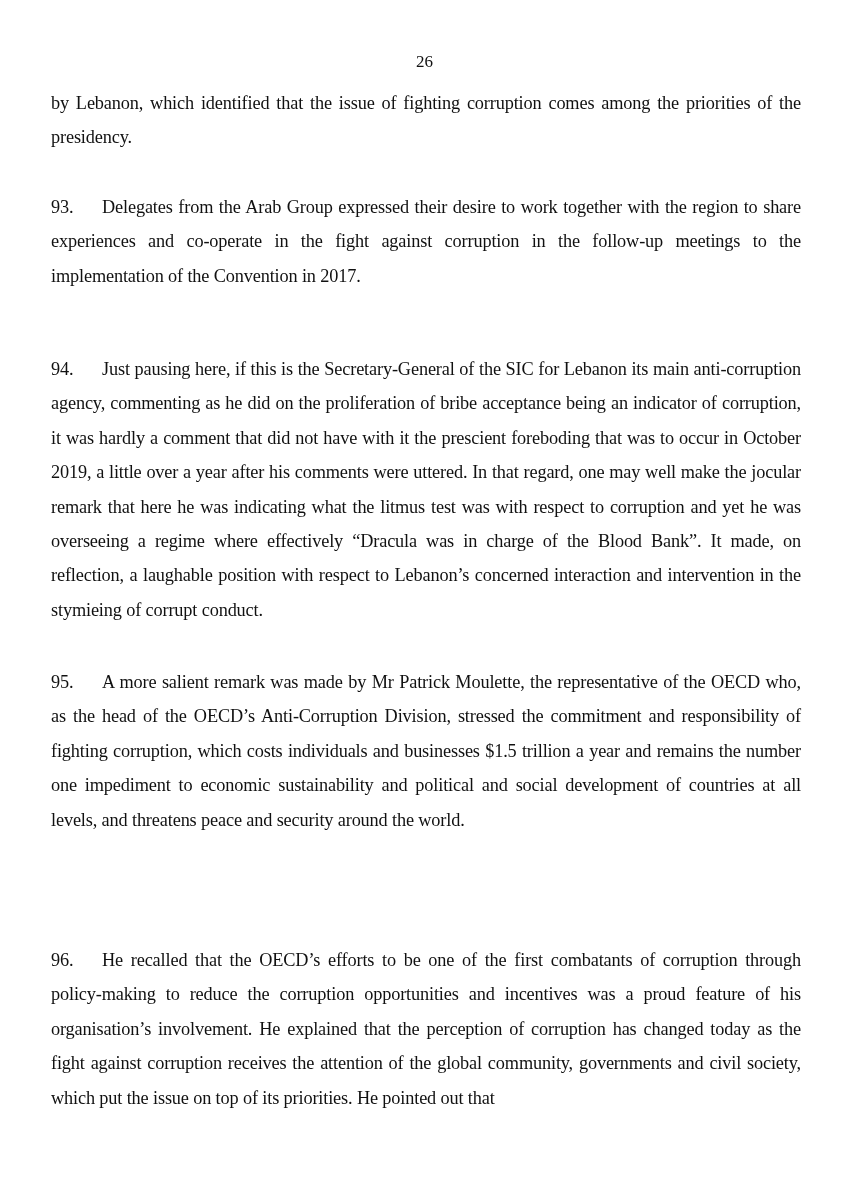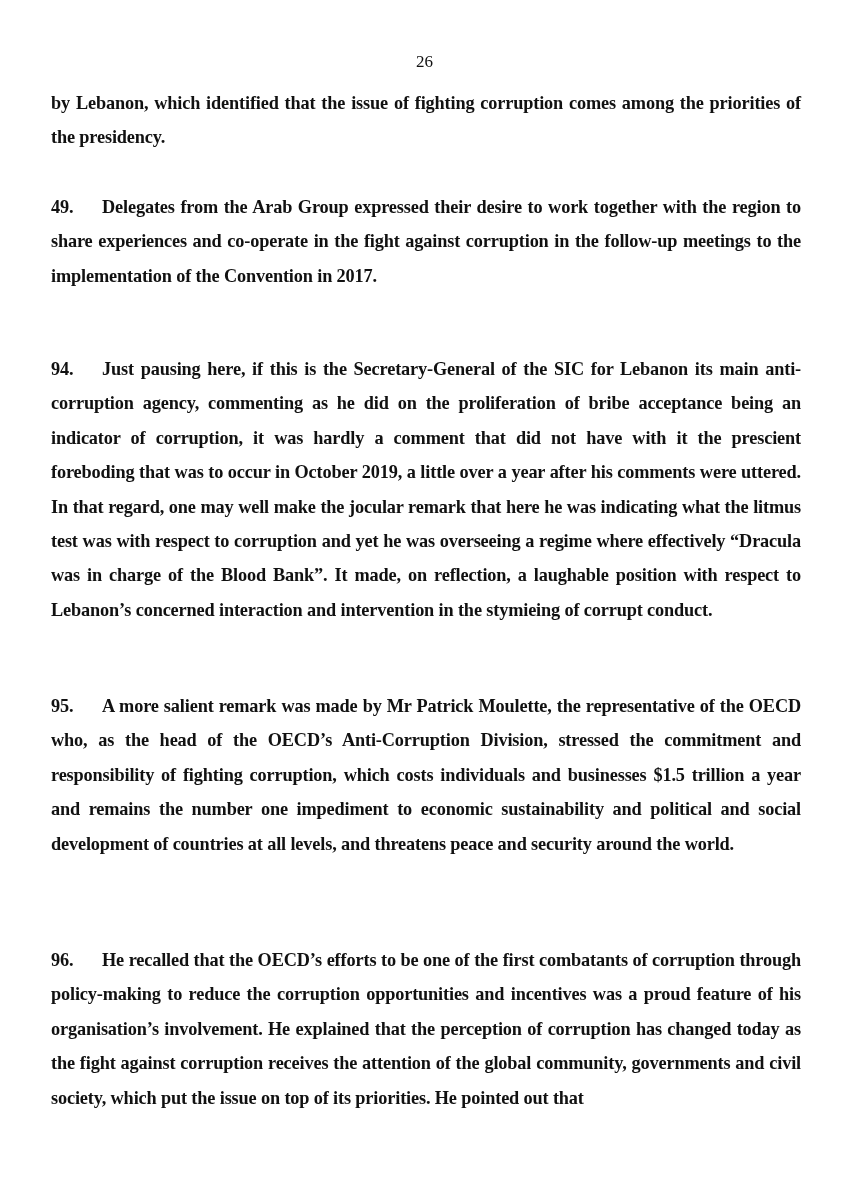--- a/index.html
+++ b/index.html
@@ -28,44 +28,43 @@
       position: absolute;
       left: 51px;
       width: 750px;
       font-size: 18.3px;
       line-height: 34.4px;
       text-align: justify;
       letter-spacing: -0.15px;
     }
     .para {
       margin: 0;
-      font-weight: bold;
     }
     .para .num {
       display: inline-block;
       width: 51px;
     }
     #p0 { top: 86px; }
     #p93 { top: 190px; }
     #p94 { top: 328px; margin-top: 24px; }
-    #p95 { top: 689px; }
+    #p95 { top: 665px; }
     #p96 { top: 943px; }
   </style>
 </head>
 <body>
 
 <div>
   <div class="page-number">26</div>
 
   <div class="body-text" id="p0">
     <p class="para">by Lebanon, which identified that the issue of fighting corruption comes among the priorities of the presidency.</p>
   </div>
 
   <div class="body-text" id="p93">
-    <p class="para"><span class="num">49.</span><span>Delegates from the Arab Group expressed their desire to work together with the region to share experiences and co-operate in the fight against corruption in the follow-up meetings to the implementation of the Convention in 2017.</span></p>
+    <p class="para"><span class="num">93.</span><span>Delegates from the Arab Group expressed their desire to work together with the region to share experiences and co-operate in the fight against corruption in the follow-up meetings to the implementation of the Convention in 2017.</span></p>
   </div>
 
   <div class="body-text" id="p94">
     <p class="para"><span class="num">94.</span><span>Just pausing here, if this is the Secretary-General of the SIC for Lebanon its main anti-corruption agency, commenting as he did on the proliferation of bribe acceptance being an indicator of corruption, it was hardly a comment that did not have with it the prescient foreboding that was to occur in October 2019, a little over a year after his comments were uttered.  In that regard, one may well make the jocular remark that here he was indicating what the litmus test was with respect to corruption and yet he was overseeing a regime where effectively “Dracula was in charge of the Blood Bank”.  It made, on reflection, a laughable position with respect to Lebanon’s concerned interaction and intervention in the stymieing of corrupt conduct.</span></p>
   </div>
 
   <div class="body-text" id="p95">
     <p class="para"><span class="num">95.</span><span>A more salient remark was made by Mr Patrick Moulette, the representative of the OECD who, as the head of the OECD’s Anti-Corruption Division, stressed the commitment and responsibility of fighting corruption, which costs individuals and businesses $1.5 trillion a year and remains the number one impediment to economic sustainability and political and social development of countries at all levels, and threatens peace and security around the world.</span></p>
   </div>
 

